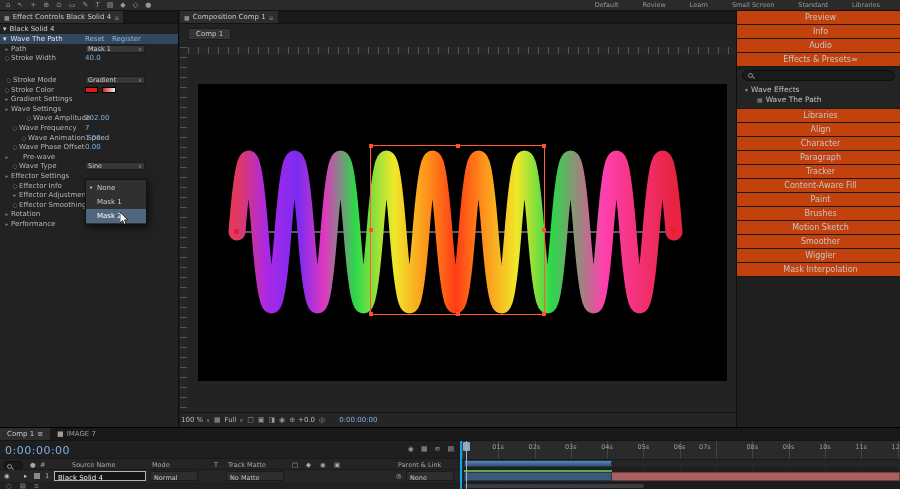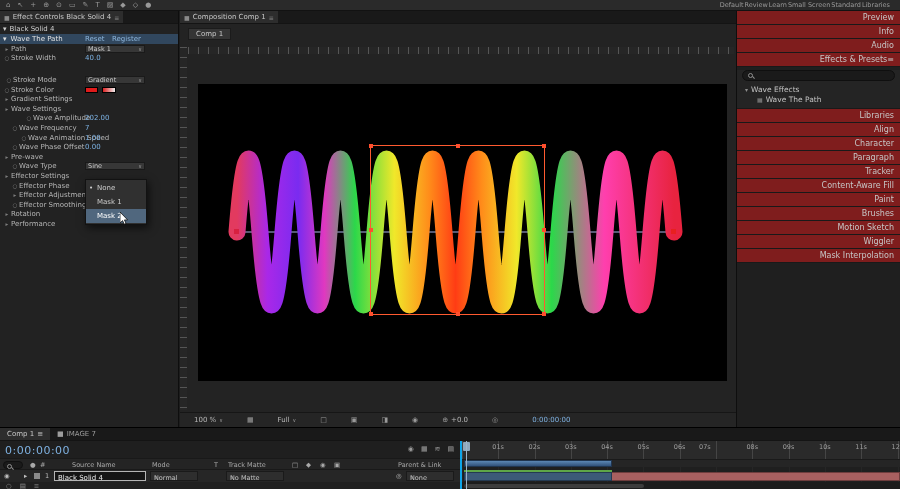--- a/index.html
+++ b/index.html
@@ -3,21 +3,21 @@
 <meta charset="utf-8">
 <style>
   *{margin:0;padding:0;box-sizing:border-box}
   html,body{width:900px;height:489px;overflow:hidden}
   body{font-family:"DejaVu Sans","Liberation Sans",sans-serif;background:#161616;color:#bdbdbd;font-size:8px}
   #app{position:relative;width:900px;height:489px;background:#1d1d1d;overflow:hidden}
 
   
   #topbar{position:absolute;left:0;top:0;width:900px;height:11px;background:#2a2a2a;border-bottom:1px solid #121212;display:flex;align-items:center;justify-content:space-between}
   #tools{display:flex;gap:7px;padding-left:6px;font-size:7px;color:#999;line-height:11px}
-  #workspaces{display:flex;gap:1px;padding-right:10px;font-size:6.5px;color:#9a9a9a;line-height:11px;white-space:nowrap}
+  #workspaces{display:flex;gap:24px;padding-right:20px;font-size:6.5px;color:#9a9a9a;line-height:11px;white-space:nowrap}
 
   
   #left-panel{position:absolute;left:0;top:11px;width:179px;height:416px;background:#222;border-right:1px solid #0e0e0e}
   .tabbar{height:13px;background:#191919;display:flex;align-items:stretch;border-bottom:1px solid #141414}
   .ptab{display:flex;align-items:center;gap:3px;background:#2d2d2d;color:#c9c9c9;font-size:7px;padding:0 4px;white-space:nowrap;overflow:hidden}
   .ptab .mini{font-size:6px;color:#8a8a8a}
   .fxhead{height:10px;display:flex;align-items:center;gap:3px;font-size:7px;color:#cfcfcf;padding-left:3px}
   .fxtitle{height:10px;display:flex;align-items:center;gap:4px;font-size:7px;color:#e2e2e2;background:#31475e;padding-left:3px;position:relative}
   .fxtitle .link{color:#8db6dd;position:absolute}
   #fx-rows{position:relative}
@@ -39,29 +39,29 @@
   #comp-tabbar{height:13px;background:#191919;border-bottom:1px solid #141414;display:flex}
   #comp-subtab{position:absolute;left:8px;top:17px;height:12px;background:#353535;border:1px solid #1b1b1b;color:#c8c8c8;font-size:7px;display:flex;align-items:center;padding:0 7px}
   #ruler-top{position:absolute;left:8px;top:36px;right:2px;height:7px;background:#262626;background-image:repeating-linear-gradient(90deg,#555 0 1px,transparent 1px 10px)}
   #ruler-left{position:absolute;left:0;top:36px;width:7px;height:363px;background:#262626;background-image:repeating-linear-gradient(180deg,#555 0 1px,transparent 1px 10px)}
   #comp-canvas{position:absolute;left:18px;top:73px;width:529px;height:297px;background:#000}
   #selection-box{position:absolute;left:172px;top:61px;width:175px;height:170px;border:1px solid #ff5a30}
   .h{position:absolute;width:4px;height:4px;background:#ff4f2e}
   .h.tl{left:-2px;top:-2px}.h.tm{left:50%;margin-left:-2px;top:-2px}.h.tr{right:-2px;top:-2px}
   .h.ml{left:-2px;top:50%;margin-top:-2px}.h.mr{right:-2px;top:50%;margin-top:-2px}
   .h.bl{left:-2px;bottom:-2px}.h.bm{left:50%;margin-left:-2px;bottom:-2px}.h.br{right:-2px;bottom:-2px}
-  #comp-toolbar{position:absolute;left:0;bottom:0;width:100%;height:15px;background:#252525;border-top:1px solid #161616;display:flex;align-items:center;gap:24px;padding-left:14px;font-size:7px;color:#b8b8b8}
+  #comp-toolbar{position:absolute;left:0;bottom:0;width:100%;height:15px;background:#252525;border-top:1px solid #161616;display:flex;align-items:center;gap:4px;padding-left:1px;font-size:7px;color:#b8b8b8}
   .cdd{display:flex;align-items:center;gap:3px}
   .cdd .chev{font-size:5px;color:#999}
   .ticon{font-size:7px;color:#9a9a9a}
   #comp-timecode{color:#7fb2e2;margin-left:10px}
 
   
   #right-panel{position:absolute;left:736px;top:11px;width:164px;height:416px;background:#1f1f1f;border-left:1px solid #0e0e0e}
-  .rp-item{height:14px;background:#7f1d1d;border-bottom:1px solid #191919;display:flex;align-items:center;justify-content:flex-end;padding:0 6px 0 10px;font-size:8px;color:#c6c6c6}
+  .rp-item{height:14px;background:#c2410c;border-bottom:1px solid #191919;display:flex;align-items:center;justify-content:center;padding:0 6px 0 10px;font-size:8px;color:#c6c6c6}
   #ep-body{background:#242424;border-bottom:1px solid #191919;padding-bottom:4px}
   #ep-search{margin:3px 5px;height:11px;background:#1a1a1a;border:1px solid #0f0f0f;border-radius:6px;display:flex;align-items:center;padding-left:5px}
   .mag{width:5px;height:5px;border:1px solid #8e8e8e;border-radius:50%;position:relative}
   .mag::after{content:"";position:absolute;width:3px;height:1px;background:#8e8e8e;right:-3px;bottom:-1px;transform:rotate(45deg)}
   .ep-tree-row{height:10px;display:flex;align-items:center;gap:3px;font-size:7.5px;color:#c2c2c2;padding-left:8px}
   .ep-tree-row.item{padding-left:20px}
   .tree-ico{font-size:6px;color:#8d8d8d}
 
   
   #timeline{position:absolute;left:0;top:427px;width:900px;height:62px;background:#1f1f1f;border-top:1px solid #000}
@@ -191,39 +191,39 @@
         <div class="fxrow" style="padding-left: 20px;">
           <span class="lead">○</span>
           <span class="lbl">Wave Animation Speed</span>
           <span class="val">1.00</span>
         </div>
         <div class="fxrow" style="padding-left: 11px;">
           <span class="lead">○</span>
           <span class="lbl">Wave Phase Offset</span>
           <span class="val">0.00</span>
         </div>
-        <div class="fxrow" style="padding-left: 3px;">
+        <div class="fxrow" style="padding-left: 3px; gap: 12px;">
           <span class="lead">▸</span>
           <span class="lbl">Pre-wave</span>
         </div>
         <div class="fxrow" style="padding-left: 11px;">
           <span class="lead">○</span>
           <span class="lbl">Wave Type</span>
           <span class="dd">
             <span>Sine</span>
             <span class="chev">∨</span>
           </span>
         </div>
         <div class="fxrow" style="padding-left: 3px;">
           <span class="lead">▸</span>
           <span class="lbl">Effector Settings</span>
         </div>
         <div class="fxrow" style="padding-left: 11px;">
           <span class="lead">○</span>
-          <span class="lbl">Effector Phase</span>
+          <span class="lbl">Effector Info</span>
           <span class="dd">
             <span>None</span>
             <span class="chev">∨</span>
           </span>
         </div>
         <div class="fxrow" style="padding-left: 11px;">
           <span class="lead">▸</span>
           <span class="lbl">Effector Adjustment</span>
         </div>
         <div class="fxrow" style="padding-left: 11px;">
@@ -380,20 +380,23 @@
         <div class="rp-item">
           <span>Paint</span>
         </div>
         <div class="rp-item">
           <span>Brushes</span>
         </div>
         <div class="rp-item">
           <span>Motion Sketch</span>
         </div>
         <div class="rp-item">
+          <span>Smoother</span>
+        </div>
+        <div class="rp-item">
           <span>Wiggler</span>
         </div>
         <div class="rp-item">
           <span>Mask Interpolation</span>
         </div>
       </div>
   </div>
 
   <div id="timeline">
     <div id="tl-tabbar">

